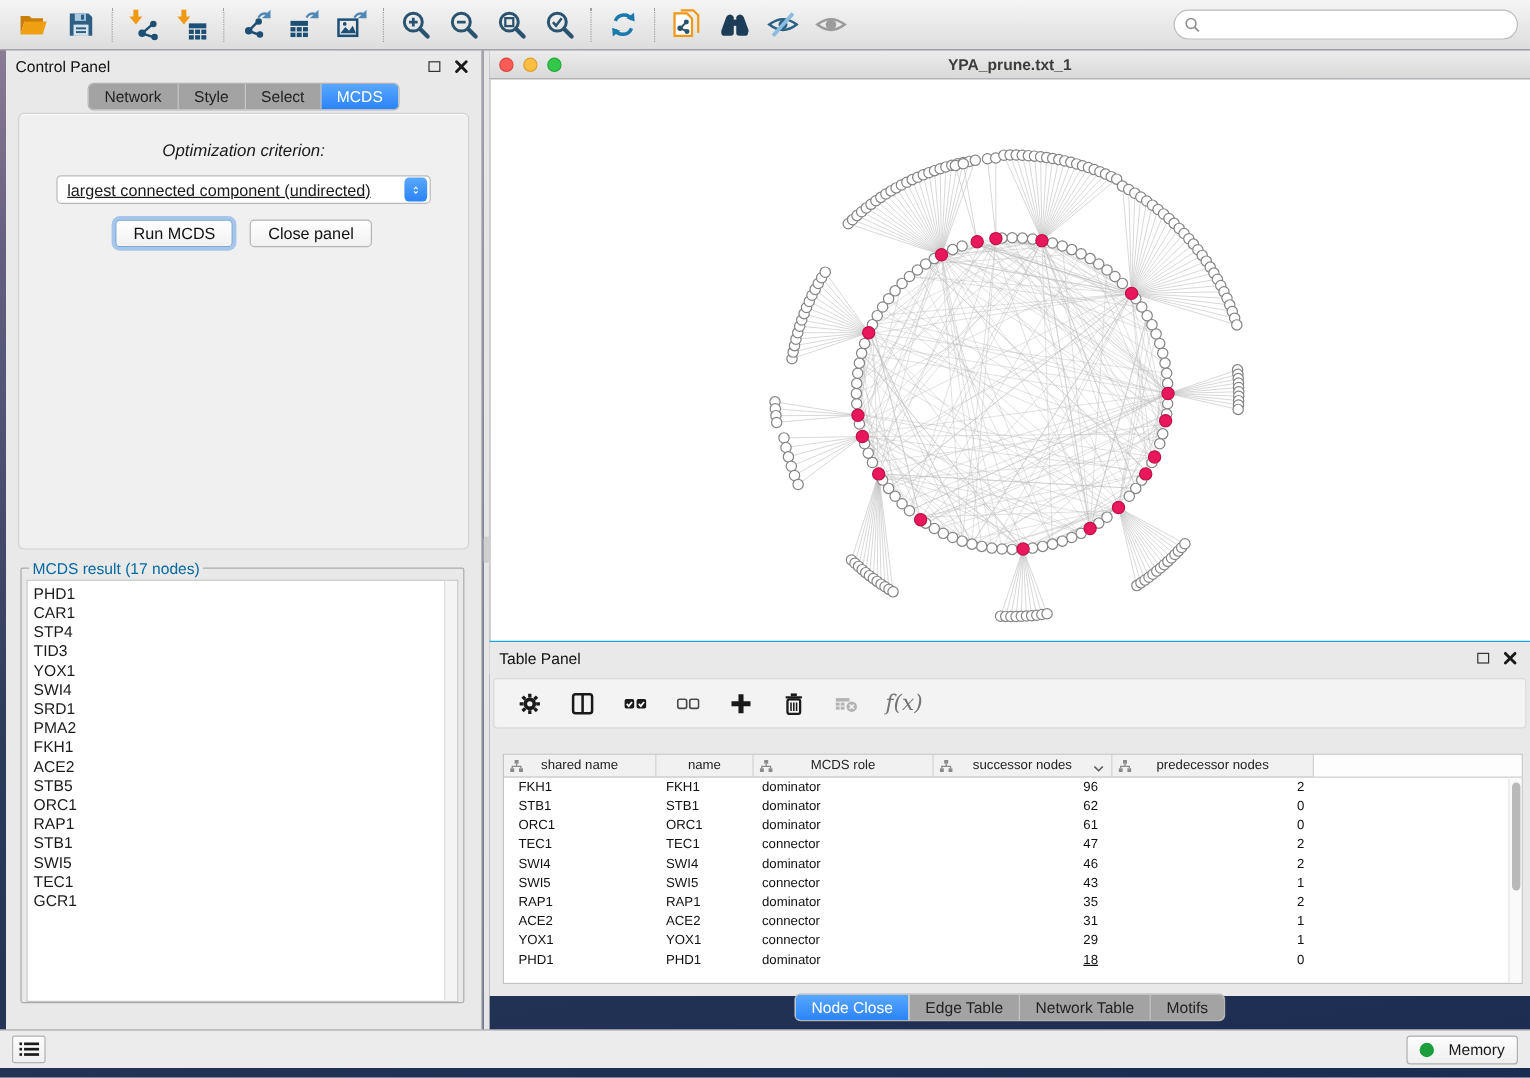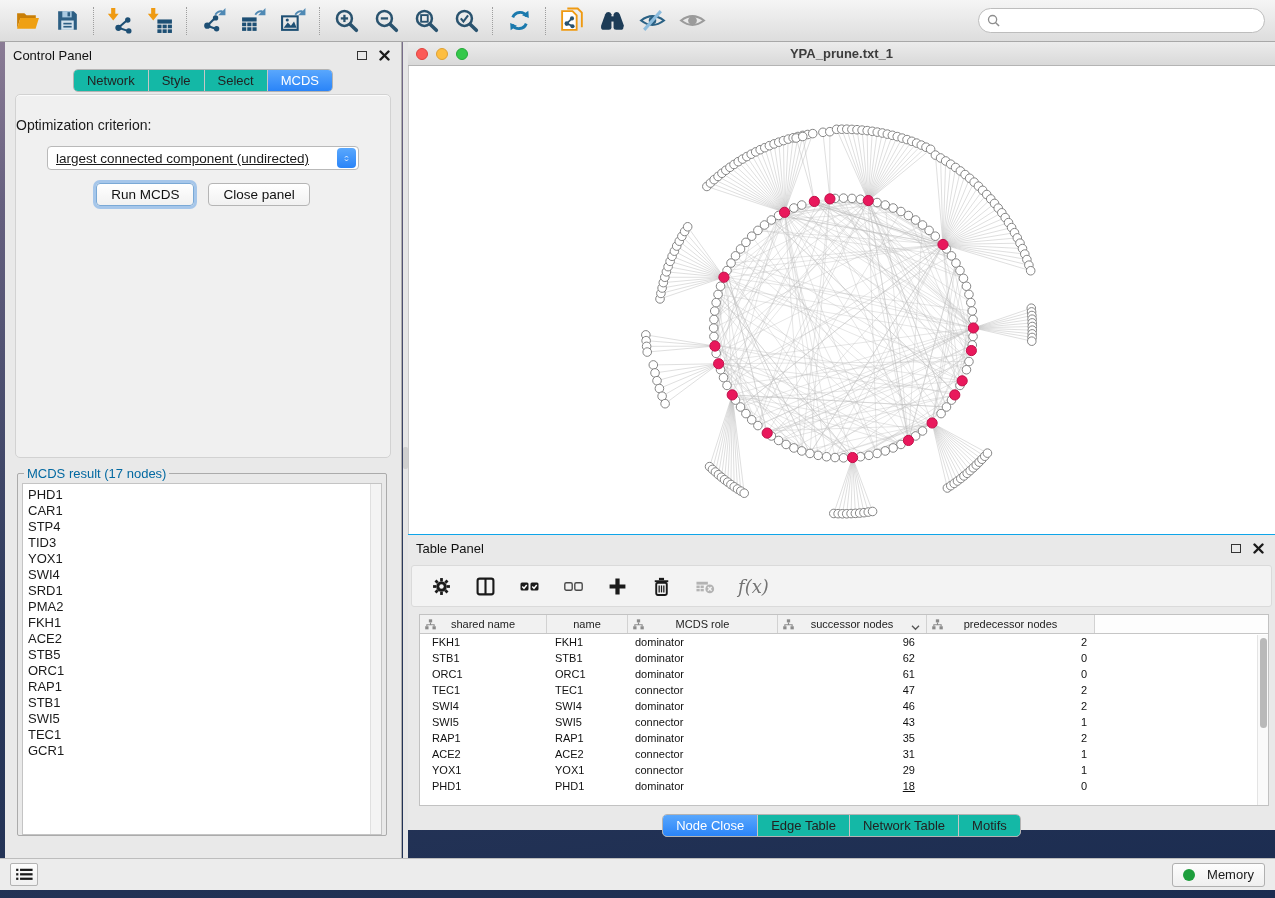--- a/index.html
+++ b/index.html
@@ -27,26 +27,26 @@
   
   .control-panel { position:absolute; left:5px; top:42px; width:397px; height:816px;
     background:#e9e9e9; border-right:1px solid #adadad; }
   .panel-head { height:27px; display:flex; align-items:center; padding:0 8px; }
   .panel-title { font-size:13px; color:#111; }
   .panel-head .spacer { flex:1; }
   .win-btn { width:18px; height:18px; display:flex; align-items:center; justify-content:center; margin-left:4px; }
   .float-glyph { width:10px; height:9px; border:1.6px solid #333; }
   .seg-tabs { display:flex; justify-content:center; }
   .seg { display:flex; border:1px solid #b3b3b3; border-radius:5px; overflow:hidden; background:#fff; }
-  .seg-tab { padding:2px 13px; font-size:13px; color:#222; background:#14b8a6; border-right:1px solid #c6c6c6; line-height:17px; }
+  .seg-tab { padding:2px 13px; font-size:13px; color:#222; background:#a3a3a3; border-right:1px solid #c6c6c6; line-height:17px; }
   .seg-tab:last-child { border-right:none; }
   .seg-tab.sel { background:linear-gradient(#59a7fd,#2a84f8); color:#fff; }
   .cp-content { margin:2px 10px 0 10px; height:364px; background:#f0f0f0;
     border:1px solid #d2d2d2; border-radius:5px; box-shadow:0 1px 0 rgba(255,255,255,.7) inset; }
-  .opt-label { text-align:left; margin-top:22px; font-size:14px; }
+  .opt-label { text-align:center; margin-top:22px; font-size:14px;font-style:italic; }
   .combo { width:312px; height:24px; margin:13px auto 0 auto; background:#fff; border:1px solid #b9b9b9;
     border-radius:4px; display:flex; align-items:center; position:relative;text-decoration:underline; }
   .combo-text { flex:1; padding:0 8px; font-size:13.5px; white-space:nowrap; }
   .combo-step { width:19px; height:20px; margin-right:2px; border-radius:4px;
     background:linear-gradient(#5aa8fd,#2a84f8); display:flex; flex-direction:column; align-items:center; justify-content:center; }
   .combo-step svg { width:9px; height:7px; }
   .btn-row { display:flex; justify-content:center; gap:14px; margin-top:13px; }
   .mac-btn { background:linear-gradient(#ffffff,#f1f1f1); border:1px solid #b5b5b5; border-radius:4px;
     font-size:13.5px; padding:3px 14px; font-family:inherit; color:#111; }
   .mac-btn.focused { box-shadow:0 0 0 3px rgba(115,170,230,.6); border-color:#7aa9d6; }
@@ -74,21 +74,21 @@
   .net-canvas { width:867px; height:496px; background:#fff; border-left:1px solid #c9c9c9; }
   .h-split-handle { position:absolute; left:428px; top:514px; width:12px; height:6px; background:#d6d6d6; border-radius:2px; }
 
   
   .table-panel { position:absolute; left:0; top:492px; width:867px; height:296px; background:#e9e9e9; border-top:1px solid #0ea5e9; }
   .tp-toolbar { margin:3px 3px 0 3px; height:42px; background:#f3f3f3; border:1px solid #dadada; border-radius:3px;
     display:flex; align-items:center; gap:22px; padding:0 18px; }
   .tp-ic { display:flex; align-items:center; justify-content:center; width:22px; height:22px; }
   .tp-ic svg { width:19px; height:19px; }
   .fx { font-family:"DejaVu Serif","Liberation Serif",serif; font-style:italic; font-size:18px; color:#737373; }
-  .node-table { position:relative; margin:7px 6px 0 11px; height:192px; background:#fff; border:1px solid #c2c2c2; overflow:hidden; }
+  .node-table { position:relative; margin:21px 6px 0 11px; height:192px; background:#fff; border:1px solid #c2c2c2; overflow:hidden; }
   .nt-header { display:flex; height:19px; background:#f1f1f1; border-bottom:1px solid #c6c6c6; }
   .nt-hcell { position:relative; display:flex; align-items:center; justify-content:center; border-right:1px solid #d2d2d2;
     font-size:11px; color:#222; }
   .nt-hcell .h-icon { position:absolute; left:5px; top:4px; }
   .nt-hcell .chev { position:absolute; right:6px; top:6px; }
   .nt-hfill { flex:1; background:#fdfdfd; }
   .nt-row { display:flex; height:16px; align-items:center; }
   .nt-cell { font-size:11px; color:#111; white-space:nowrap; overflow:hidden; }
   .nt-scroll { position:absolute; right:0; top:20px; bottom:0; width:11px; background:#fafafa; border-left:1px solid #e4e4e4; }
   .nt-thumb { position:absolute; left:1.5px; top:3px; width:7px; height:90px; background:#b9b9b9; border-radius:4px; }

